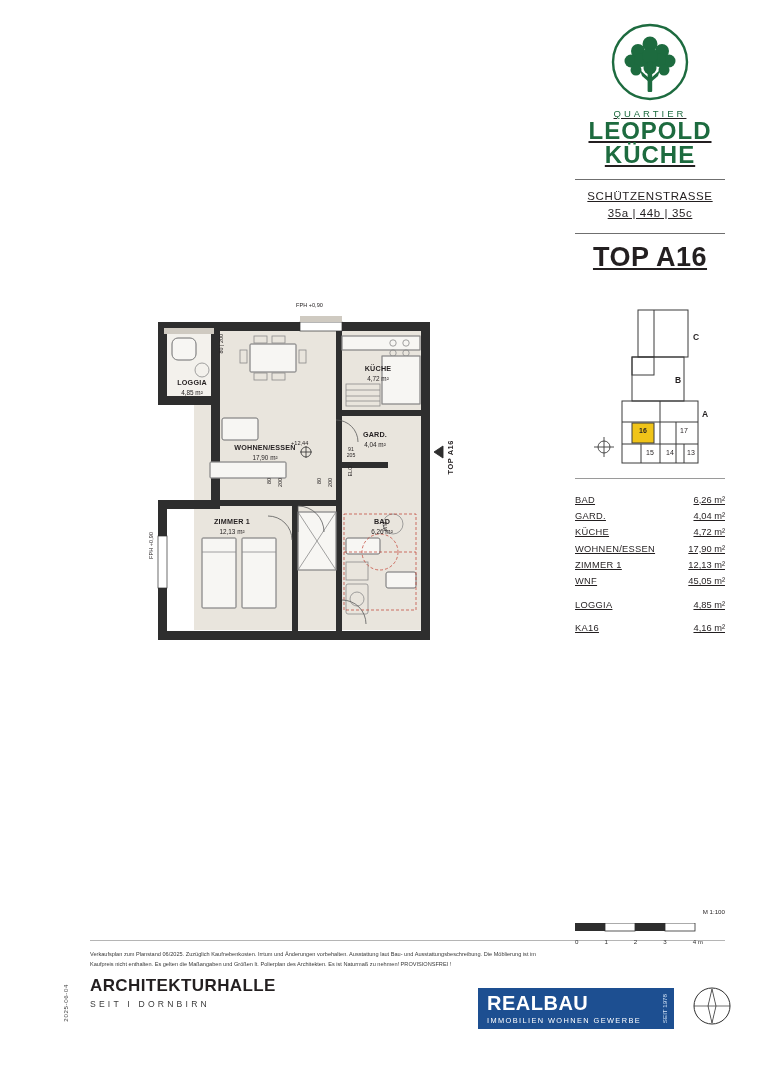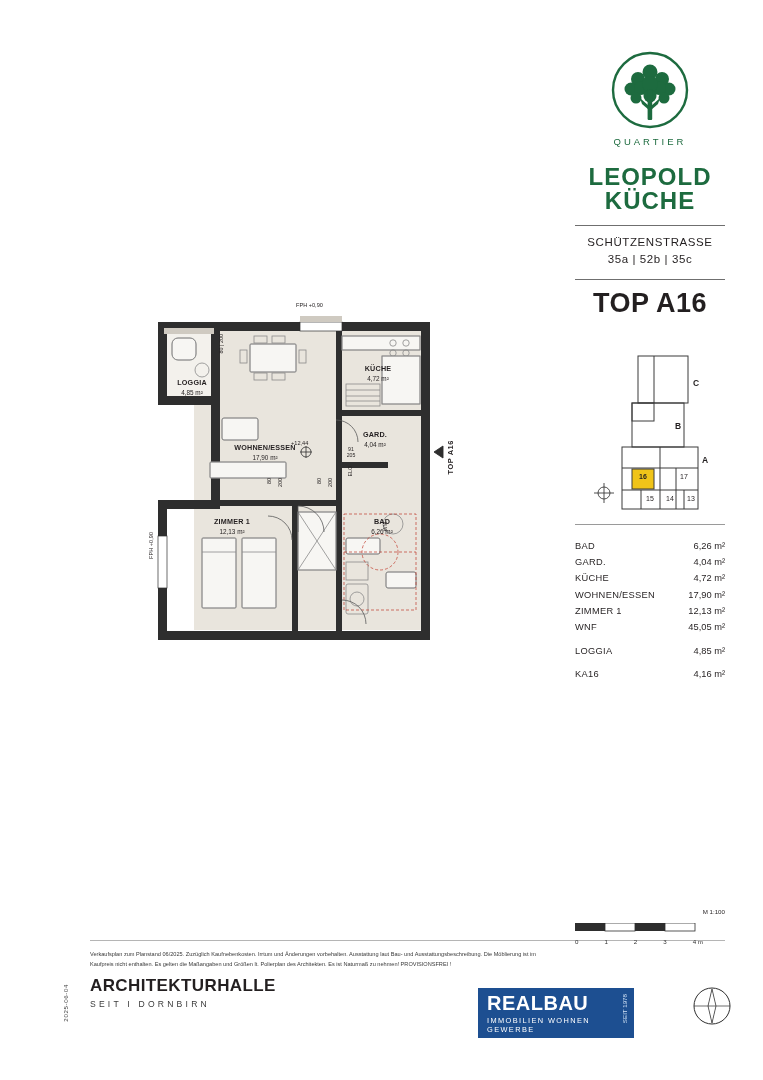--- a/index.html
+++ b/index.html
@@ -9,30 +9,30 @@
     background: #ffffff;
     font-family: "Liberation Sans", sans-serif;
     color: #231f20;
     position: relative;
     overflow: hidden;
   }
   .page { position:absolute; inset:0; }
 
   
   .right-col {
-    position:absolute; left:575px; top:50px; width:150px;
+    position:absolute; left:575px; top:22px; width:150px;text-decoration:underline;
   }
   .logo-box { text-align:center; }
   .tree-svg { display:block; margin:0 auto; }
   .logo-word1, .logo-word2, .logo-word3 {
     font-family:"Liberation Sans", sans-serif;
     color:#1d6b3f; text-align:center; letter-spacing:2px;
   }
   .logo-word1 { font-size:9.5px; margin-top:2px; letter-spacing:3px; }
-  .logo-word2 { font-size:24px; font-weight:bold; line-height:1.0; letter-spacing:1px; margin-top:18px;}
+  .logo-word2 { font-size:24px; font-weight:bold; line-height:1.0; letter-spacing:1px; margin-top:0;}
   .logo-word3 { font-size:24px; font-weight:bold; line-height:1.0; letter-spacing:1px;}
 
   .rule { border:0; border-top:1px solid #6f6f6f; margin:12px 0 8px 0; }
   .rule.thin { border-top:0.7px solid #9a9a9a; }
 
   .addr { text-align:center; font-size:11.5px; letter-spacing:0.6px; line-height:1.45; }
   .top-title { text-align:center; font-size:27px; font-weight:bold; letter-spacing:0.5px; margin:8px 0 6px; }
   .meta { text-align:center; font-size:11.5px; line-height:1.6; }
 
   
@@ -70,21 +70,21 @@
   .arch { position:absolute; left:90px; top:36px; }
   .arch-name { font-size:17px; letter-spacing:0.4px; font-weight:bold; }
   .arch-sub { font-size:8.6px; letter-spacing:3.2px; color:#3a3a3a; margin-top:3px; }
   .datecode {
     position:absolute; left:62px; top:44px;
     font-size:6.2px; letter-spacing:0.6px; color:#444;
   }
   .realbau {
     position:absolute; left:478px; top:48px;
     background:#1d4f91; color:#fff; padding:5px 9px 4px 9px;
-    width:156px;
+    width:196px;
   }
   .rb-main { font-size:20px; font-weight:bold; letter-spacing:0.5px; line-height:1; }
   .rb-sub { font-size:7.4px; letter-spacing:1.4px; margin-top:3px; }
   .rb-side {
     position:absolute; right:6px; top:6px; font-size:6.2px; color:#cfe0f4;
   }
   .scale-wrap { position:absolute; left:575px; top:-22px; width:150px; }
   .scale-ticks { font-size:6.2px; display:flex; justify-content:space-between; margin-top:2px; color:#333;}
   .scale-label { position:absolute; right:0; top:-10px; font-size:6.2px; }
 </style>
@@ -117,21 +117,21 @@
       </svg>
       <div class="logo-word1">QUARTIER</div>
       <div class="logo-word2">LEOPOLD</div>
       <div class="logo-word3">KÜCHE</div>
     </div>
 
     <hr class="rule">
 
     <div class="addr">
       <div>SCHÜTZENSTRASSE</div>
-      <div>35a | 52b | 35c</div>
+      <div>35a | 44b | 35c</div>
     </div>
 
     <hr class="rule">
 
     <div class="top-title">TOP A16</div>
 
 
     <div class="siteplan">
       <svg width="150" height="185" viewBox="0 0 150 185">
         <g fill="none" stroke="#3b3b3b" stroke-width="1">

